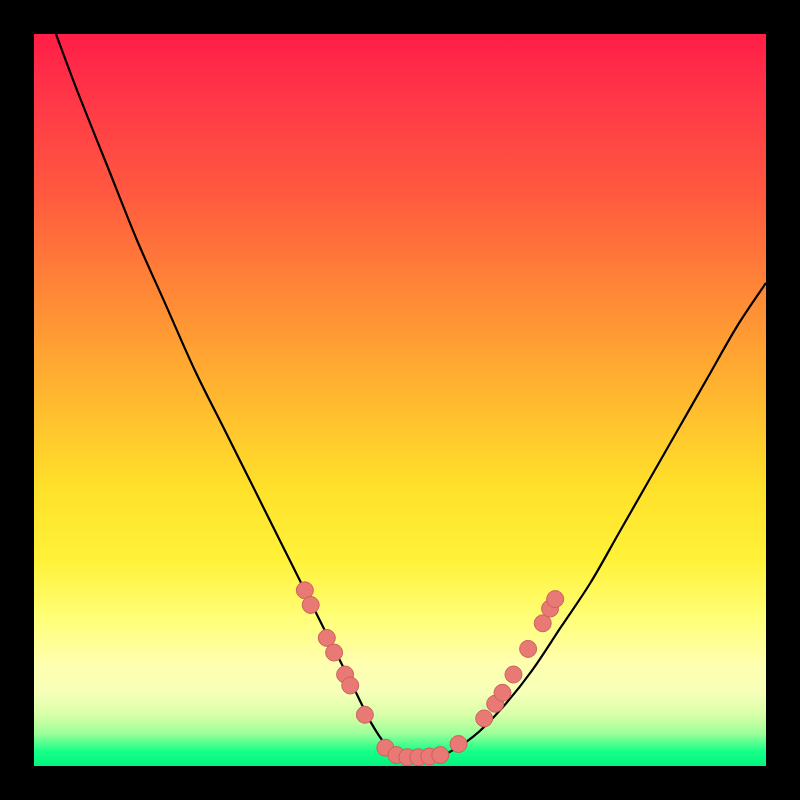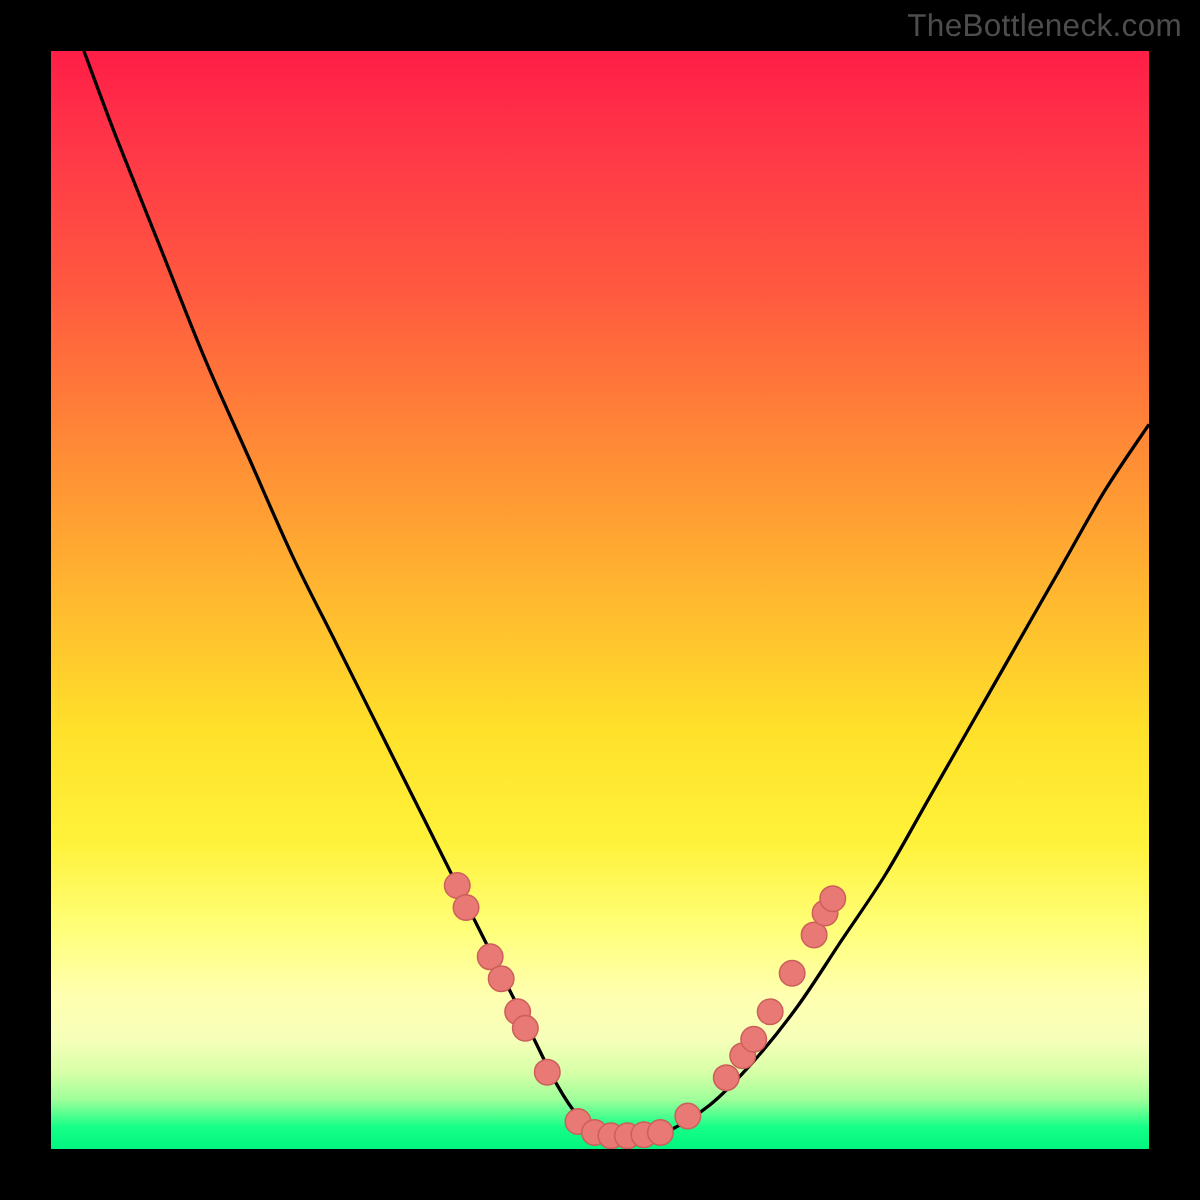--- a/index.html
+++ b/index.html
@@ -86,14 +86,13 @@
           <circle cx="461.16" cy="669.78" r="8.5" fill="#e97975" stroke="#cc5f5b" stroke-width="1"></circle>
           <circle cx="468.48" cy="658.80" r="8.5" fill="#e97975" stroke="#cc5f5b" stroke-width="1"></circle>
           <circle cx="479.46" cy="640.50" r="8.5" fill="#e97975" stroke="#cc5f5b" stroke-width="1"></circle>
           <circle cx="494.10" cy="614.88" r="8.5" fill="#e97975" stroke="#cc5f5b" stroke-width="1"></circle>
           <circle cx="508.74" cy="589.26" r="8.5" fill="#e97975" stroke="#cc5f5b" stroke-width="1"></circle>
           <circle cx="516.06" cy="574.62" r="8.5" fill="#e97975" stroke="#cc5f5b" stroke-width="1"></circle>
           <circle cx="521.18" cy="565.10" r="8.5" fill="#e97975" stroke="#cc5f5b" stroke-width="1"></circle>
         </g>
     </svg>
   </div>
-  <div class="watermark">TheBottleneck.com</div>
 </div>
 
 </body></html>

